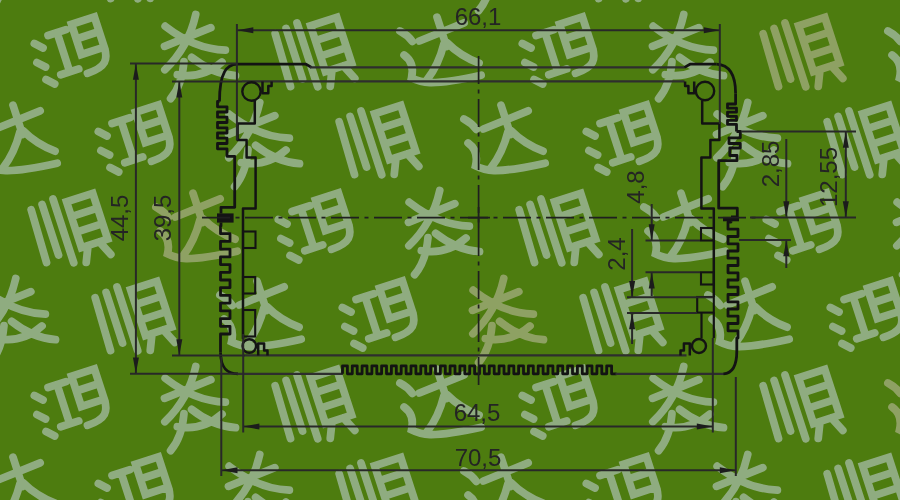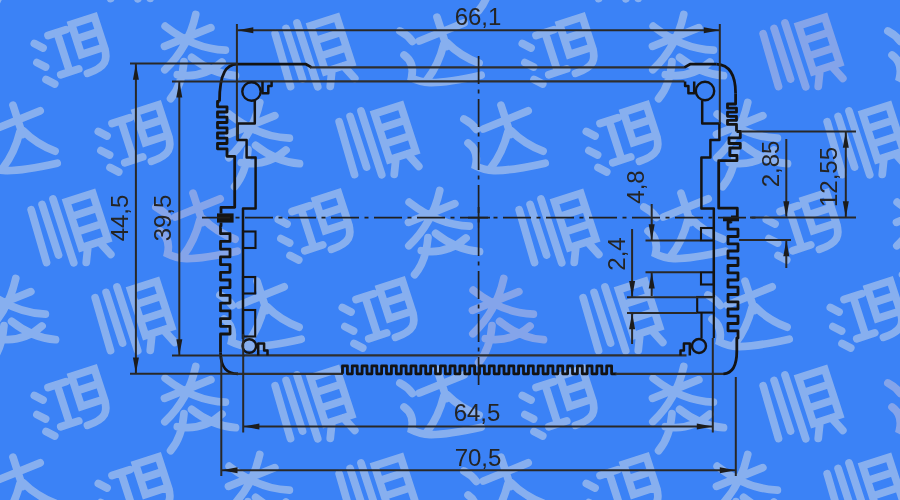--- a/index.html
+++ b/index.html
@@ -1,17 +1,17 @@
 <!DOCTYPE html>
 <html><head>
 <meta charset="utf-8">
 <style>
   html,body { margin:0; padding:0; background:#ffffff; }
   #page { filter: blur(0.4px); position:relative; width:900px; height:500px; overflow:hidden;
-          font-family:"Liberation Sans", sans-serif; background:#3b82f6; }
+          font-family:"Liberation Sans", sans-serif; background:#4d7c0f; }
 </style>
 </head>
 <body>
 <div id="page">
 <svg width="900" height="500" viewBox="0 0 900 500">
 
 <g>
 
 <g id="wg0" fill="none" stroke-linecap="round">
  <path d="M 68,8 C 55,30 35,48 14,58 M 30,10 C 45,32 65,50 88,58 M 22,32 L 80,28

